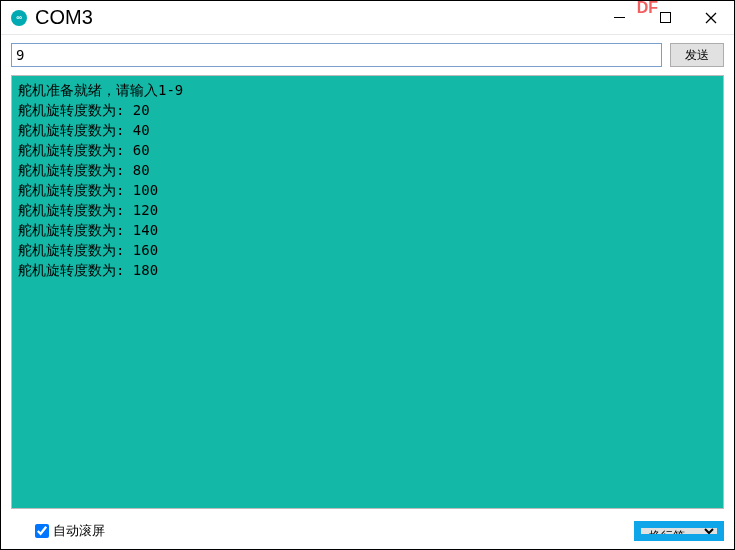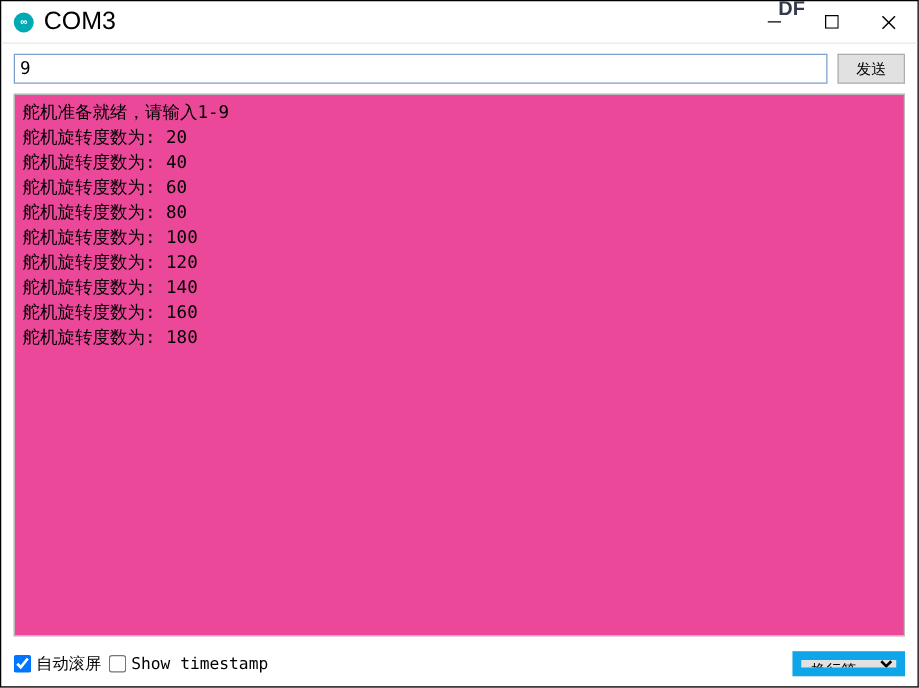--- a/index.html
+++ b/index.html
@@ -35,23 +35,23 @@
     font-size: 8px;
     font-weight: bold;
   }
   .titlebar .title {
     margin-left: 8px;
     font-size: 20px;
     font-family: "Microsoft YaHei", sans-serif;
   }
   .watermark {
     position: absolute;
-    right: 90px;
+    right: 76px;
     top: -2px;
-    color: #0f172a;
+    color: #ef4444;
     font-weight: bold;
     font-size: 16px;
     font-family: Arial, sans-serif;
     opacity: 0.85;
   }
   .win-controls {
     margin-left: auto;
     display: flex;
     height: 100%;
   }
@@ -88,35 +88,36 @@
     font-family: "SimSun", "宋体", sans-serif;
     padding: 0 11px;
     display: flex;
     align-items: center;
     justify-content: center;
   }
   .output-area {
     flex: 1;
     margin: 0 10px 6px 10px;
     border: 1px solid #bbb;
-    background: #ec4899;
+    background: #14b8a6;
     padding: 4px 6px;
     font-family: "SimSun", "宋体", monospace;
     font-size: 14px;
     line-height: 20px;
     white-space: pre;
     overflow: auto;
   }
   .bottom-bar {
     display: flex;
     align-items: center;
     padding: 6px 10px 8px 10px;
     gap: 6px;
     font-family: "SimSun", "宋体", monospace;
     font-size: 13px;
+    margin-left: 24px;
   }
   .chk {
     display: flex;
     align-items: center;
     gap: 4px;
   }
   .chk input {
     width: 14px;
     height: 14px;
     margin: 0;
@@ -174,21 +175,17 @@
 舵机旋转度数为: 140
 舵机旋转度数为: 160
 舵机旋转度数为: 180
 </div>
 
 <div class="bottom-bar">
   <label class="chk">
     <input type="checkbox" id="chk-autoscroll" checked="" style="">
     <span>自动滚屏</span>
   </label>
-  <label class="chk">
-    <input type="checkbox" id="chk-timestamp" style="">
-    <span>Show timestamp</span>
-  </label>
   <div class="spacer"></div>
   <select class="combo">
     <option>换行符</option>
   </select>
 </div>
 
 </body></html>

